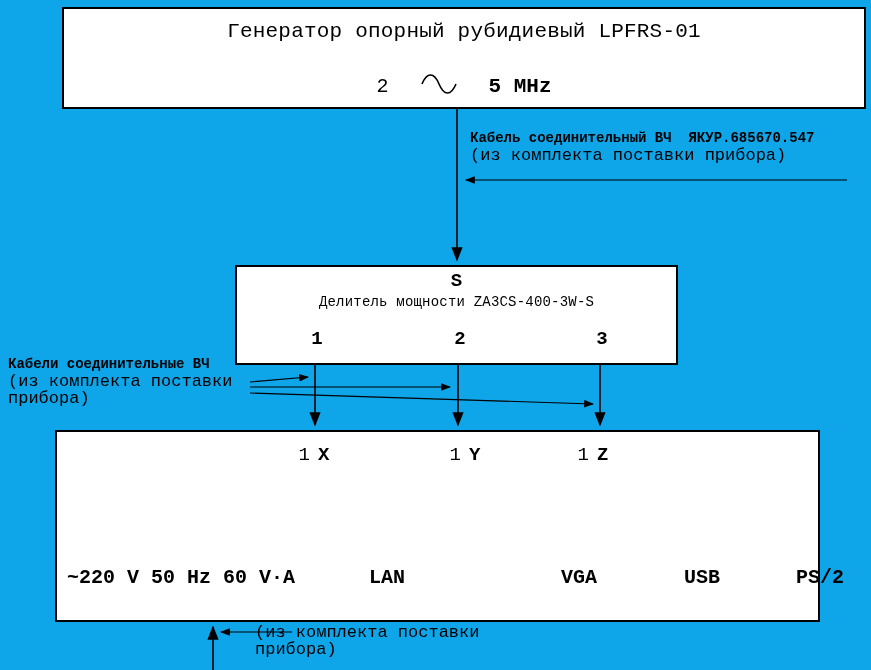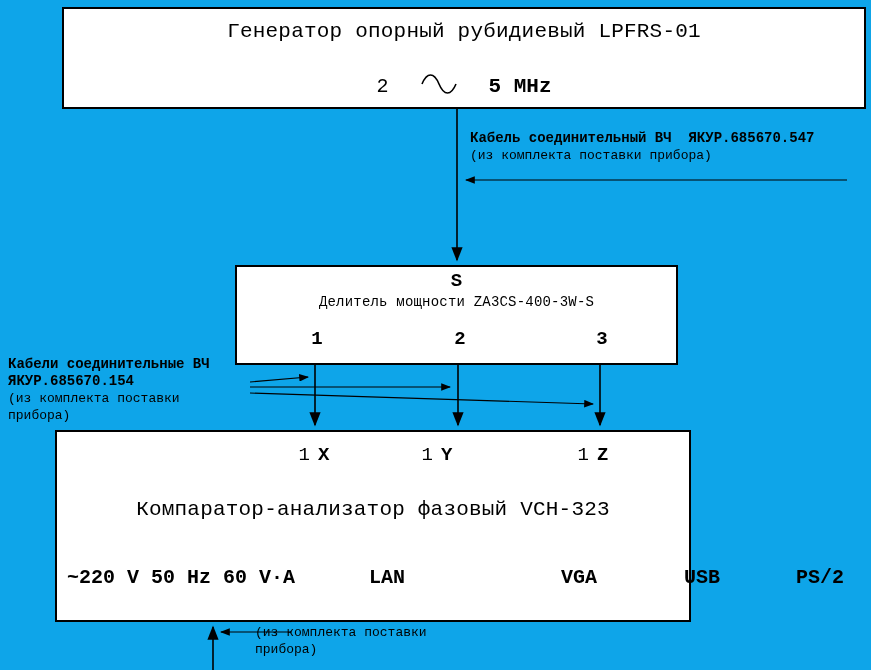--- a/index.html
+++ b/index.html
@@ -9,42 +9,42 @@
     background:#0ea5e9;
     font-family:Liberation Mono, monospace;
     color:#000;
     overflow:hidden;
     padding-left:8px;
   }
   .wires{position:absolute;left:0;top:0;width:871px;height:670px;}
   .box{position:absolute;border:2px solid #000;background:#fff;box-sizing:border-box;}
   .box-generator{left:62px;top:7px;width:804px;height:102px;}
   .box-divider{left:235px;top:265px;width:443px;height:100px;}
-  .box-comparator{left:55px;top:430px;width:636px;height:192px;}
+  .box-comparator{left:55px;top:430px;width:765px;height:192px;}
   .box-title{position:absolute;left:0;width:100%;text-align:center;font-size:21px;letter-spacing:.2px;}
   .gen-title{top:11px;}
   .gen-row{position:absolute;top:62px;left:0;width:100%;display:flex;justify-content:center;align-items:center;gap:30px;font-size:21px;}
   .gen-num{font-size:20px;}
   .freq{font-weight:bold;}
   .div-s{position:absolute;top:3px;left:0;width:100%;text-align:center;font-weight:bold;font-size:19px;}
   .div-title{top:27px;font-size:14px;}
   .port-num{position:absolute;top:61px;transform:translateX(-50%);font-weight:bold;font-size:19px;}
   .cmp-input{position:absolute;top:12px;transform:translateX(-50%);font-size:19px;white-space:nowrap;}
   .cmp-input .num{margin-right:8px;}
   .cmp-input .ch{font-weight:bold;}
   .cmp-title{top:66px;}
   .cmp-bottom{position:absolute;top:134px;font-size:20px;font-weight:bold;white-space:nowrap;}
   .cmp-power{left:10px;}
   .cmp-port{transform:translateX(-50%);}
   .cable-label{position:absolute;line-height:17px;}
   .cable-547{left:470px;top:130px;width:380px;}
   .cable-154{left:8px;top:356px;width:240px;}
   .cable-scz{left:255px;top:624px;width:240px;}
   .cable-bold{font-weight:bold;font-size:14px;white-space:pre;}
-  .cable-reg{font-weight:normal;font-size:13px;}
+  .cable-reg{font-weight:normal;font-size:17px;}
   .sine-icon{display:inline-block;}
 </style>
 </head>
 <body>
 
 <div class="canvas">
 
   <svg class="wires" viewBox="0 0 871 670" xmlns="http://www.w3.org/2000/svg">
     <defs>
       <marker id="ah" markerWidth="9" markerHeight="7" refX="8" refY="3.5" orient="auto">
@@ -90,35 +90,33 @@
   <div class="box box-divider">
     <div class="div-s">S</div>
     <div class="box-title div-title">Делитель мощности ZA3CS-400-3W-S</div>
     <span class="port-num" style="left:80px;">1</span>
     <span class="port-num" style="left:223px;">2</span>
     <span class="port-num" style="left:365px;">3</span>
   </div>
 
   <div class="cable-label cable-154">
     <div class="cable-bold">Кабели соединительные ВЧ</div>
-    <div class="cable-bold">ЯКУР.685670.154</div>
     <div class="cable-reg">(из комплекта поставки прибора)</div>
   </div>
 
   <div class="box box-comparator">
     <span class="cmp-input" style="left:257px;">
       <span class="num">1</span><span class="ch">X</span>
     </span>
-    <span class="cmp-input" style="left:380px;text-align:right;">
+    <span class="cmp-input" style="left:408px;text-align:right;">
       <span class="num">1</span><span class="ch">Y</span>
     </span>
     <span class="cmp-input" style="left:536px;">
       <span class="num">1</span><span class="ch">Z</span>
     </span>
-    <div class="box-title cmp-title">Компаратор-анализатор фазовый VCH-323</div>
     <span class="cmp-bottom cmp-power">~220 V 50 Hz 60 V·A</span>
     <span class="cmp-bottom cmp-port" style="left:330px;">LAN</span>
     <span class="cmp-bottom cmp-port" style="left:522px;">VGA</span>
     <span class="cmp-bottom cmp-port" style="left:645px;">USB</span>
     <span class="cmp-bottom cmp-port" style="left:763px;">PS/2</span>
   </div>
 
   <div class="cable-label cable-scz">
     <div class="cable-reg">(из комплекта поставки прибора)</div>
   </div>

